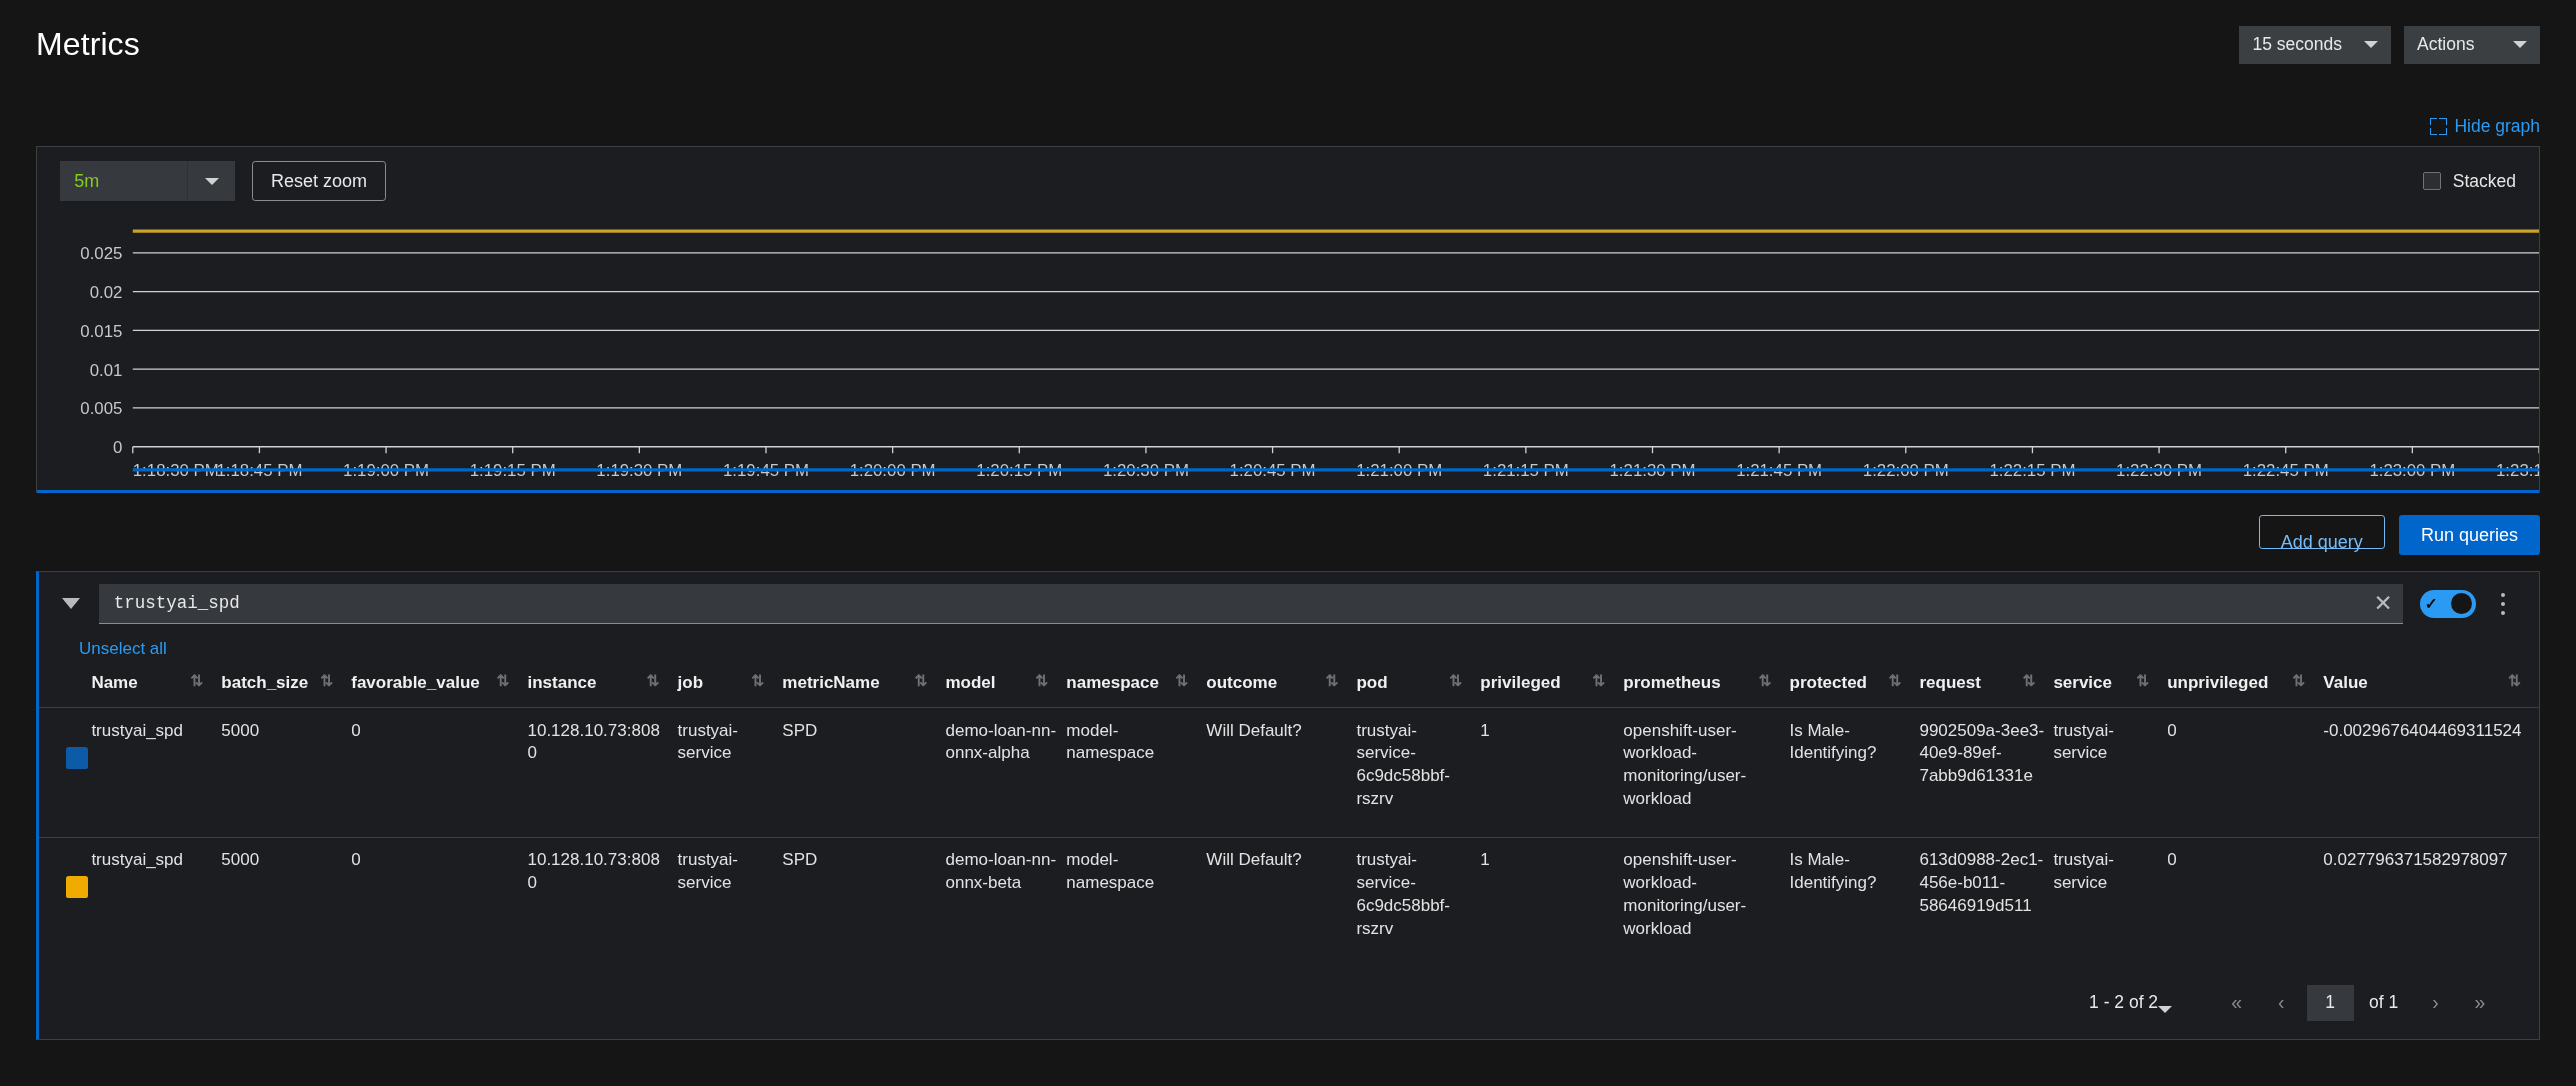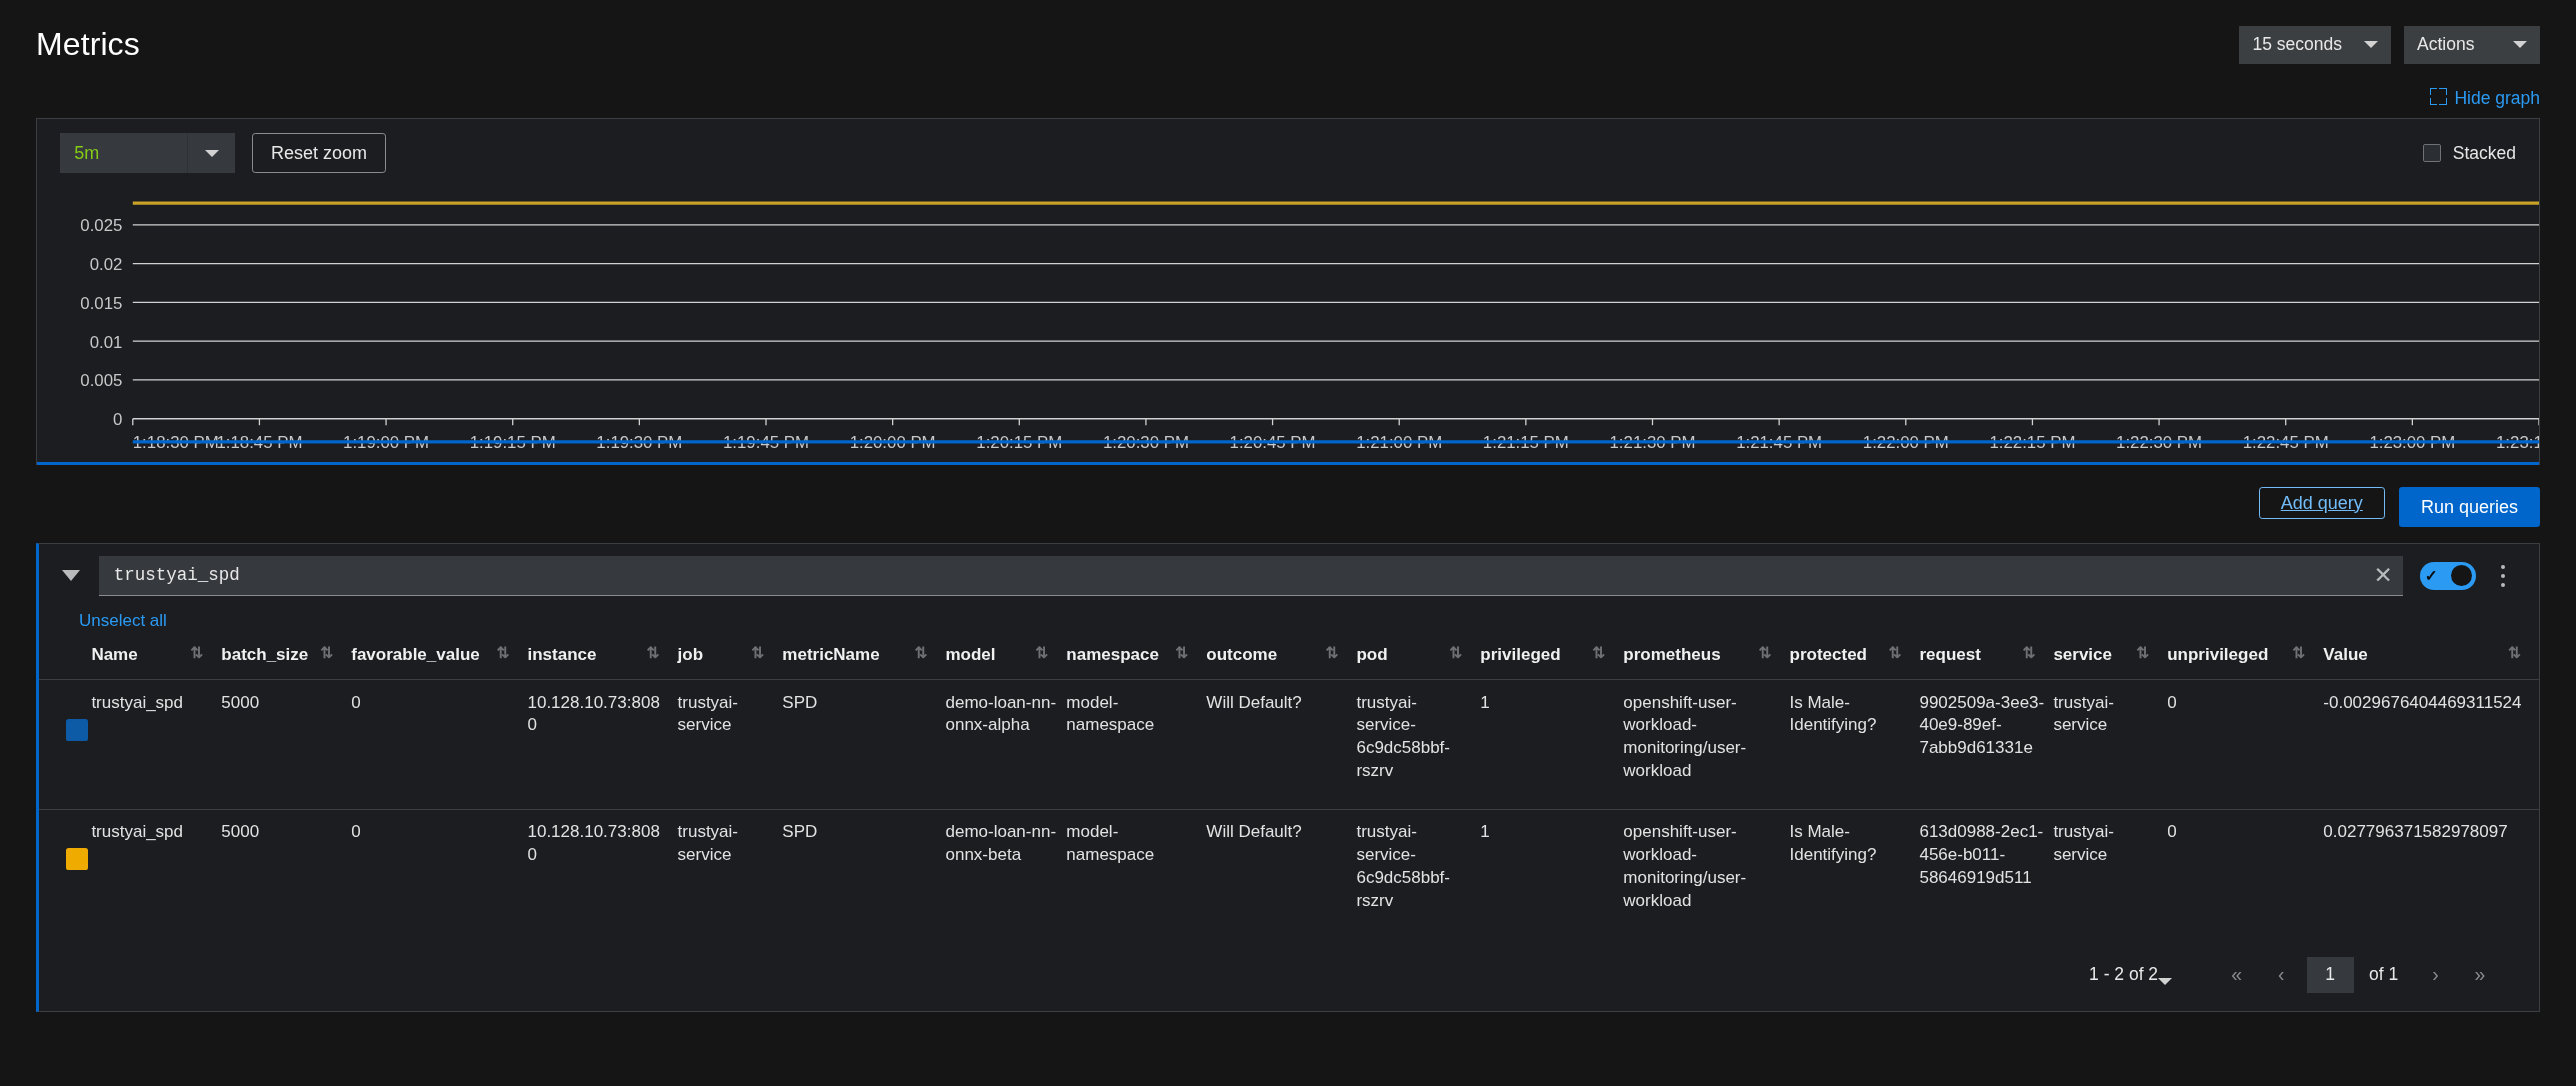--- a/index.html
+++ b/index.html
@@ -32,21 +32,21 @@
     border-right: 7.1px solid transparent;
     border-top: 7.8px solid #d2d2d2;
   }
   
   .hidegraph-row {
     display: flex; justify-content: flex-end;
     padding: 17px 36px 0 36px;
   }
   .link-blue {
     color: #2b9af3; font-size: 17.5px; cursor: pointer;
-    display: inline-flex; gap: 7.8px;
+    display: inline-flex; align-items: center; gap: 7.8px; margin-top: 28px;
   }
   .compress-icon { display: inline-block; width: 17px; height: 17px; position: relative; }
   .compress-icon i {
     position: absolute; width: 7.1px; height: 7.1px; border: 1.9px solid #2b9af3;
   }
   .compress-icon i:nth-child(1){ left:0; top:0; border-right:0; border-bottom:0;}
   .compress-icon i:nth-child(2){ right:0; top:0; border-left:0; border-bottom:0;}
   .compress-icon i:nth-child(3){ left:0; bottom:0; border-right:0; border-top:0;}
   .compress-icon i:nth-child(4){ right:0; bottom:0; border-left:0; border-top:0;}
 
@@ -89,23 +89,22 @@
   .card-bottom-accent {
     position: absolute; left: 0; right: 0; bottom: -0.6px; height: 2.6px; background: #0066cc;
   }
   
   .query-actions {
     display: flex; justify-content: flex-end; gap: 14.2px;
     padding: 22px 36px 0 36px;
   }
   .btn-link-outline {
     background: transparent; border: 0.6px solid #73bcf7; color: #73bcf7;
-    height: 32px; padding: 4px 21px; font-size: 18px; border-radius: 3.2px; cursor: pointer;
+    height: 32px; padding: 16px 21px; font-size: 18px; border-radius: 3.2px; cursor: pointer;
     font-family: "Liberation Sans", sans-serif;
-    text-decoration: underline;
   }
   .btn-primary {
     background: #0066cc; border: 0; color: #fff;
     height: 40px; padding: 0 22px; font-size: 18px; border-radius: 3.2px; cursor: pointer;
     font-family: "Liberation Sans", sans-serif;
   }
   
   .query-panel {
     margin: 15.5px 36px 0 36px;
     border: 0.6px solid #3c3f42;

